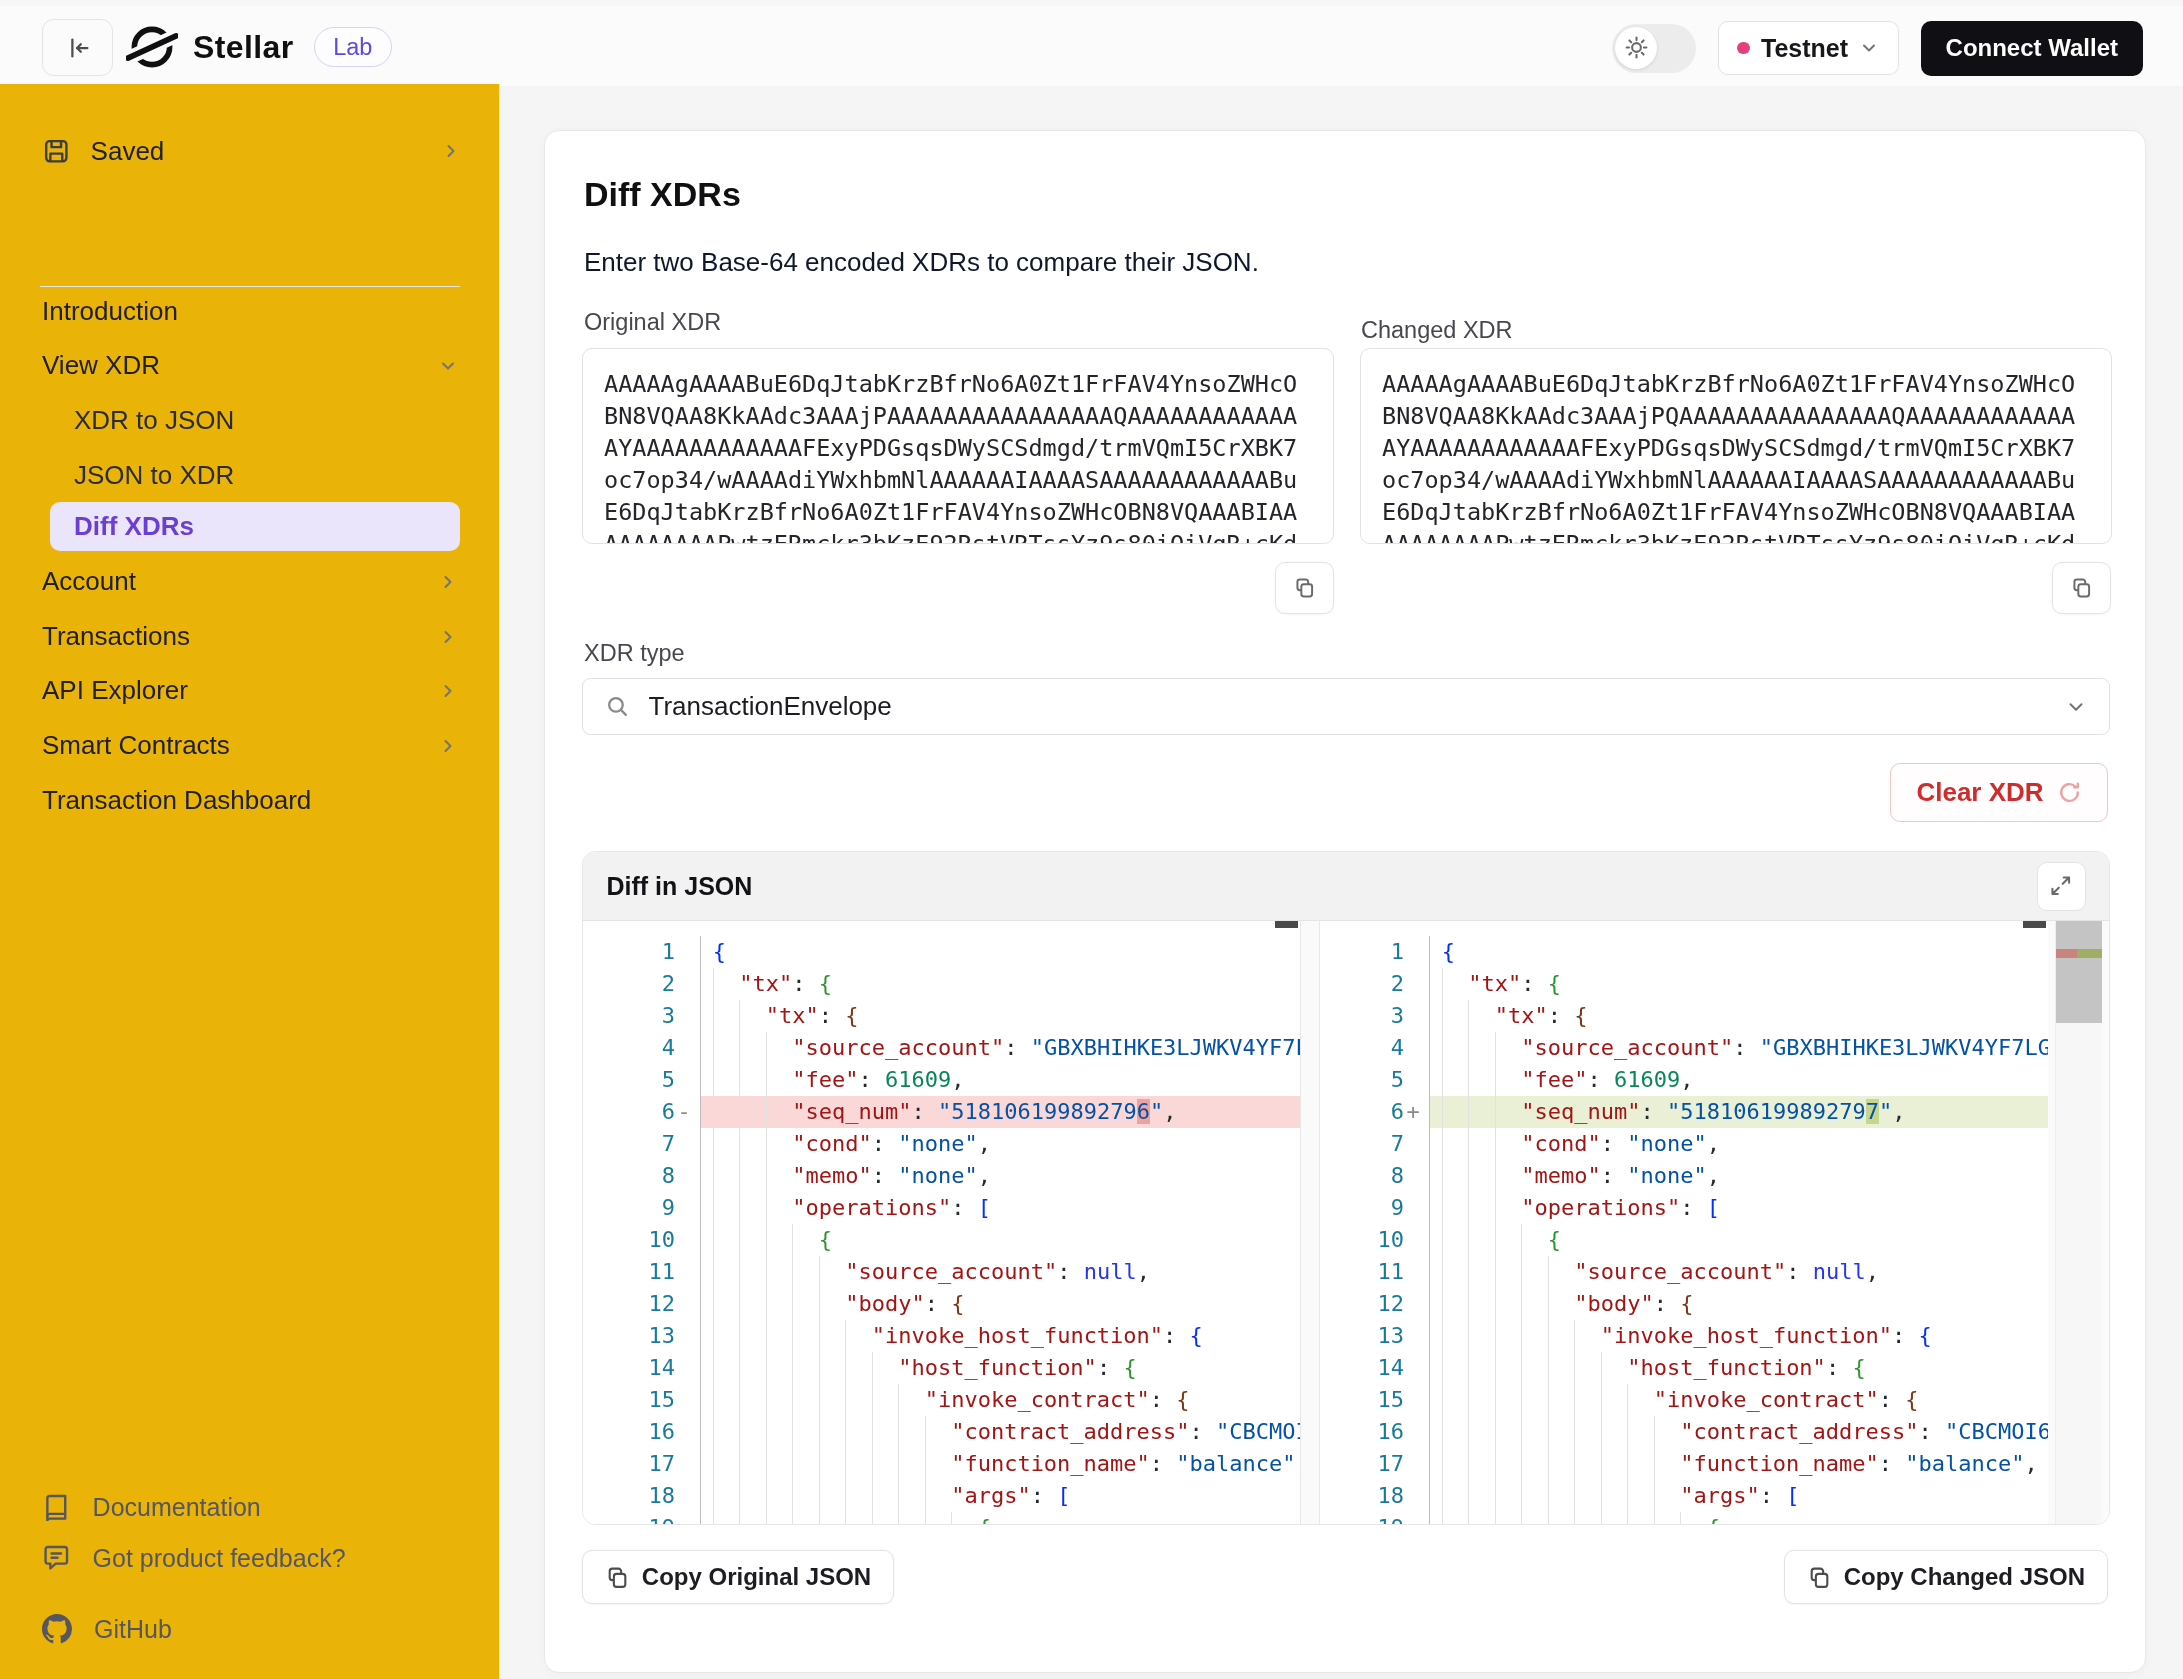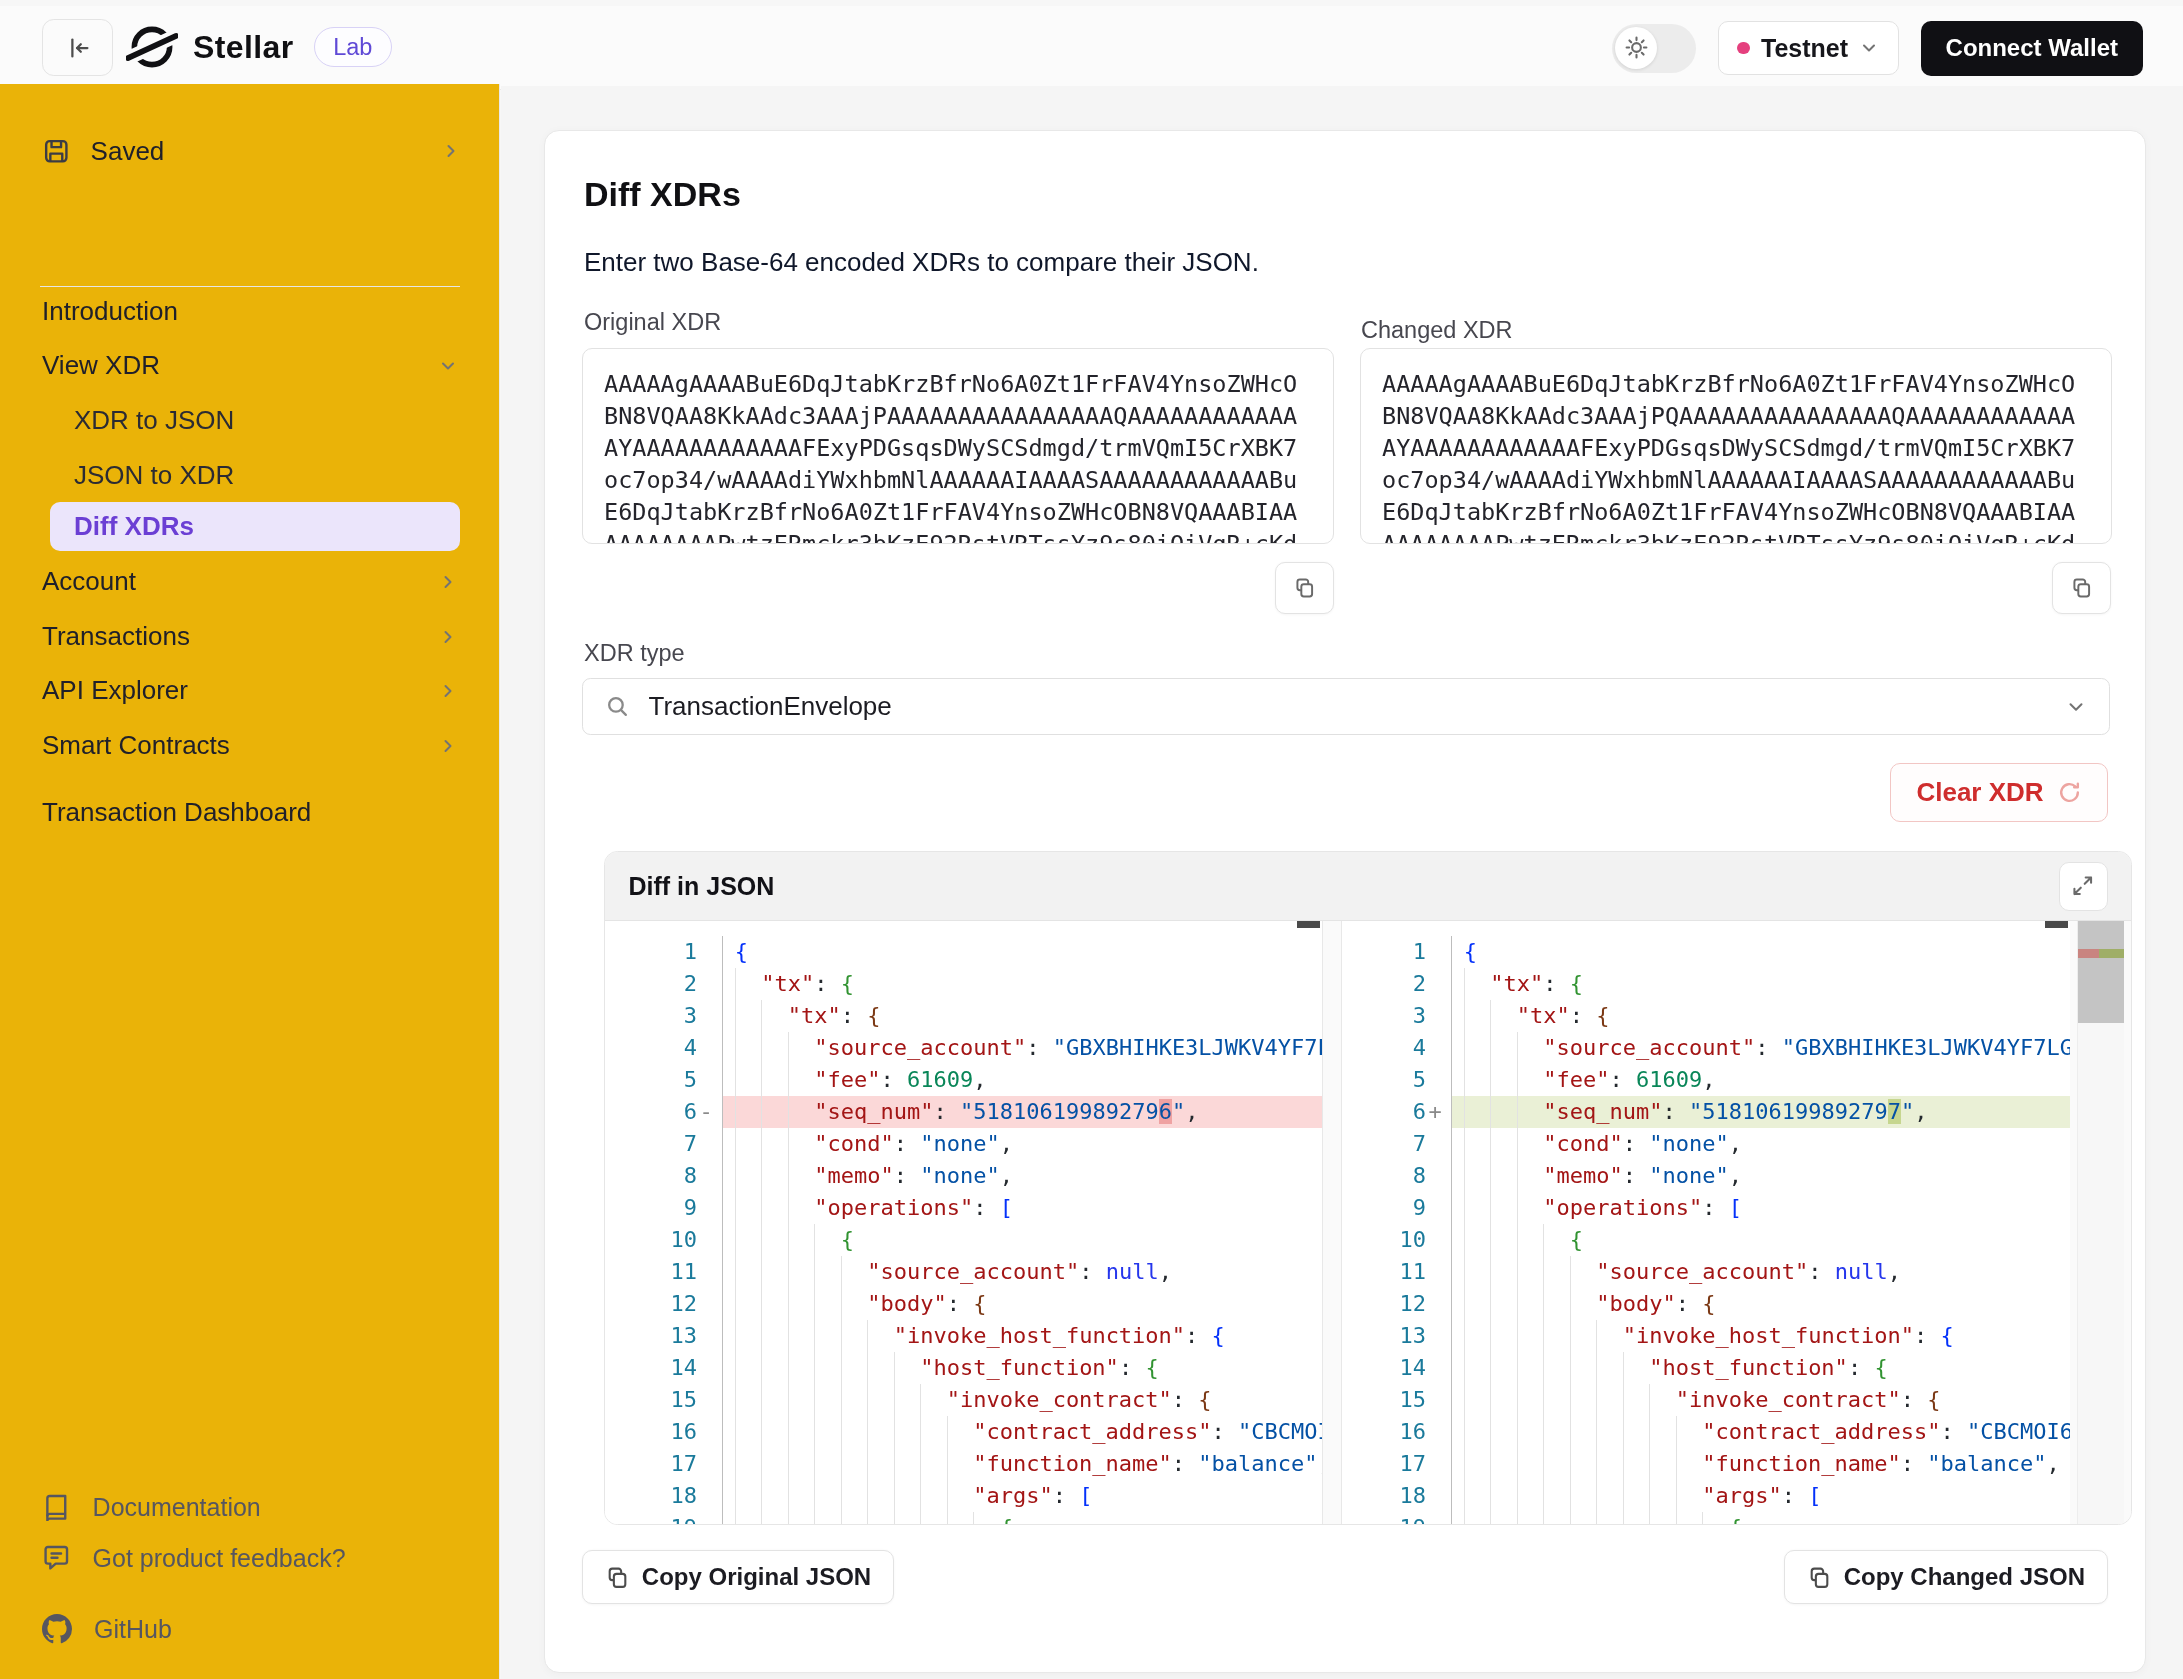--- a/index.html
+++ b/index.html
@@ -38,21 +38,21 @@
   .page-title { position:absolute; left:39px; top:44px; font-size:34px; font-weight:700; color:#101013; }
   .page-desc { position:absolute; left:39px; top:116px; font-size:26px; color:#0f172a; }
   .fld-label { position:absolute; font-size:23.5px; font-weight:500; color:#47474f; }
   .xdr-area { position:absolute; width:752px; height:196px; border:1.7px solid #e2e2e2; border-radius:10px; background:#fff; resize:none; overflow:hidden; padding:18.5px 21px; font-family:"DejaVu Sans Mono", monospace; font-size:23.5px; line-height:32px; color:#24242b; word-break:break-all; white-space:pre-wrap; outline:none; }
   .mini-btn { position:absolute; width:59px; height:52px; border:1.7px solid #e3e3e3; border-radius:10px; background:#fff; display:flex; align-items:center; justify-content:center; cursor:pointer; box-shadow:0 0.8px 2.5px rgba(0,0,0,.04); }
   .type-select { position:absolute; left:37px; top:547px; width:1528px; height:57px; border:1.7px solid #e0e0e0; border-radius:8.4px; background:#fff; display:flex; align-items:center; gap:18.5px; padding:0 22px; cursor:pointer; }
   .type-select .val { flex:1; font-size:26px; color:#1c1c22; }
   .clear-btn { position:absolute; right:37px; top:632px; height:59px; border:1.7px solid #f2c6c4; border-radius:10px; background:#fffdfd; color:#cf2d2d; font-size:26px; font-weight:600; display:flex; align-items:center; gap:13.4px; padding:0 25px; cursor:pointer; font-family:inherit; }
 
   
-  .diff-card { position:absolute; left:37px; top:720px; width:1528px; height:674px; border:1.7px solid #e6e6e6; border-radius:13.4px; overflow:hidden; background:#fff;margin-left:22px; }
+  .diff-card { position:absolute; left:37px; top:720px; width:1528px; height:674px; border:1.7px solid #e6e6e6; border-radius:13.4px; overflow:hidden; background:#fff; }
   .diff-head { height:69px; background:#f2f2f2; border-bottom:1.7px solid #e4e4e4; display:flex; align-items:center; padding:0 23.5px; }
   .diff-title { font-size:25px; font-weight:600; color:#121217; flex:1; }
   .expand-btn { width:49px; height:49px; background:#fff; border:1.7px solid #e3e3e3; border-radius:10px; display:flex; align-items:center; justify-content:center; cursor:pointer; }
   .diff-body { position:relative; height:604px; background:#fafafa; }
   .pane { position:absolute; top:0; height:604px; background:#fff; overflow:hidden; padding-top:15px; }
   .pane-left  { left:0; width:718px; border-right:1.7px solid #e8e8e8; }
   .pane-right { left:736px; width:729px; border-left:1.7px solid #e8e8e8; }
   .hthumb { position:absolute; top:0; width:23px; height:6.7px; background:#4a4a4a; z-index:3; }
   .cl { display:flex; height:32px; line-height:32px; font-family:"DejaVu Sans Mono", monospace; font-size:22px; white-space:pre; }
   .ln { flex:none; text-align:right; color:#1a7a9b; }
@@ -189,21 +189,21 @@
       </span>
   </div>
   <div class="nav-item lvl1" style="top:634px;">
     <span class="grow">Smart Contracts</span>
     <span>
         <svg width="20" height="20" viewBox="0 0 24 24" fill="none" stroke="#737373" stroke-width="2.4" stroke-linecap="round" stroke-linejoin="round">
           <path d="M9 6l6 6-6 6"></path>
         </svg>
       </span>
   </div>
-  <div class="nav-item lvl1" style="top:689px;align-items:flex-end;">
+  <div class="nav-item lvl1" style="top:689px;">
     <span class="grow">Transaction Dashboard</span>
   </div>
 
   <div class="side-footer-item" style="top:1396px;">
     <span>
       <svg width="28.6" height="28.6" viewBox="0 0 24 24" fill="none" stroke="#565660" stroke-width="2" stroke-linejoin="round">
           <path d="M4.5 4.5a2 2 0 012-2h13v19h-13a2 2 0 00-2 2z"></path>
           <path d="M4.5 19.5a2 2 0 012-2h13"></path>
         </svg>
     </span>

